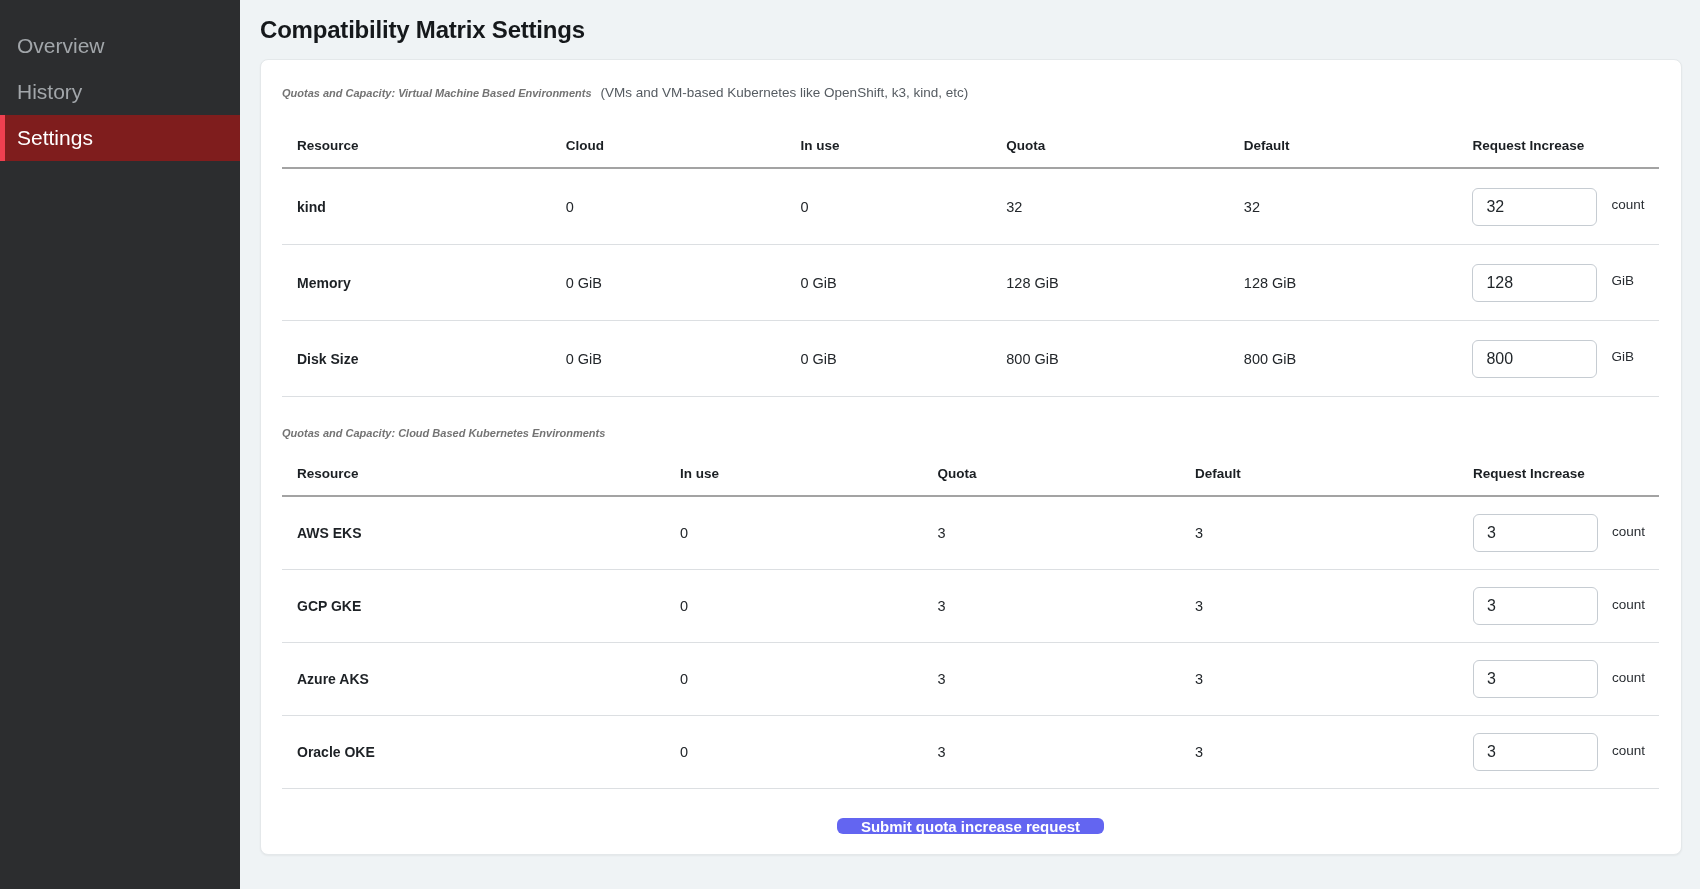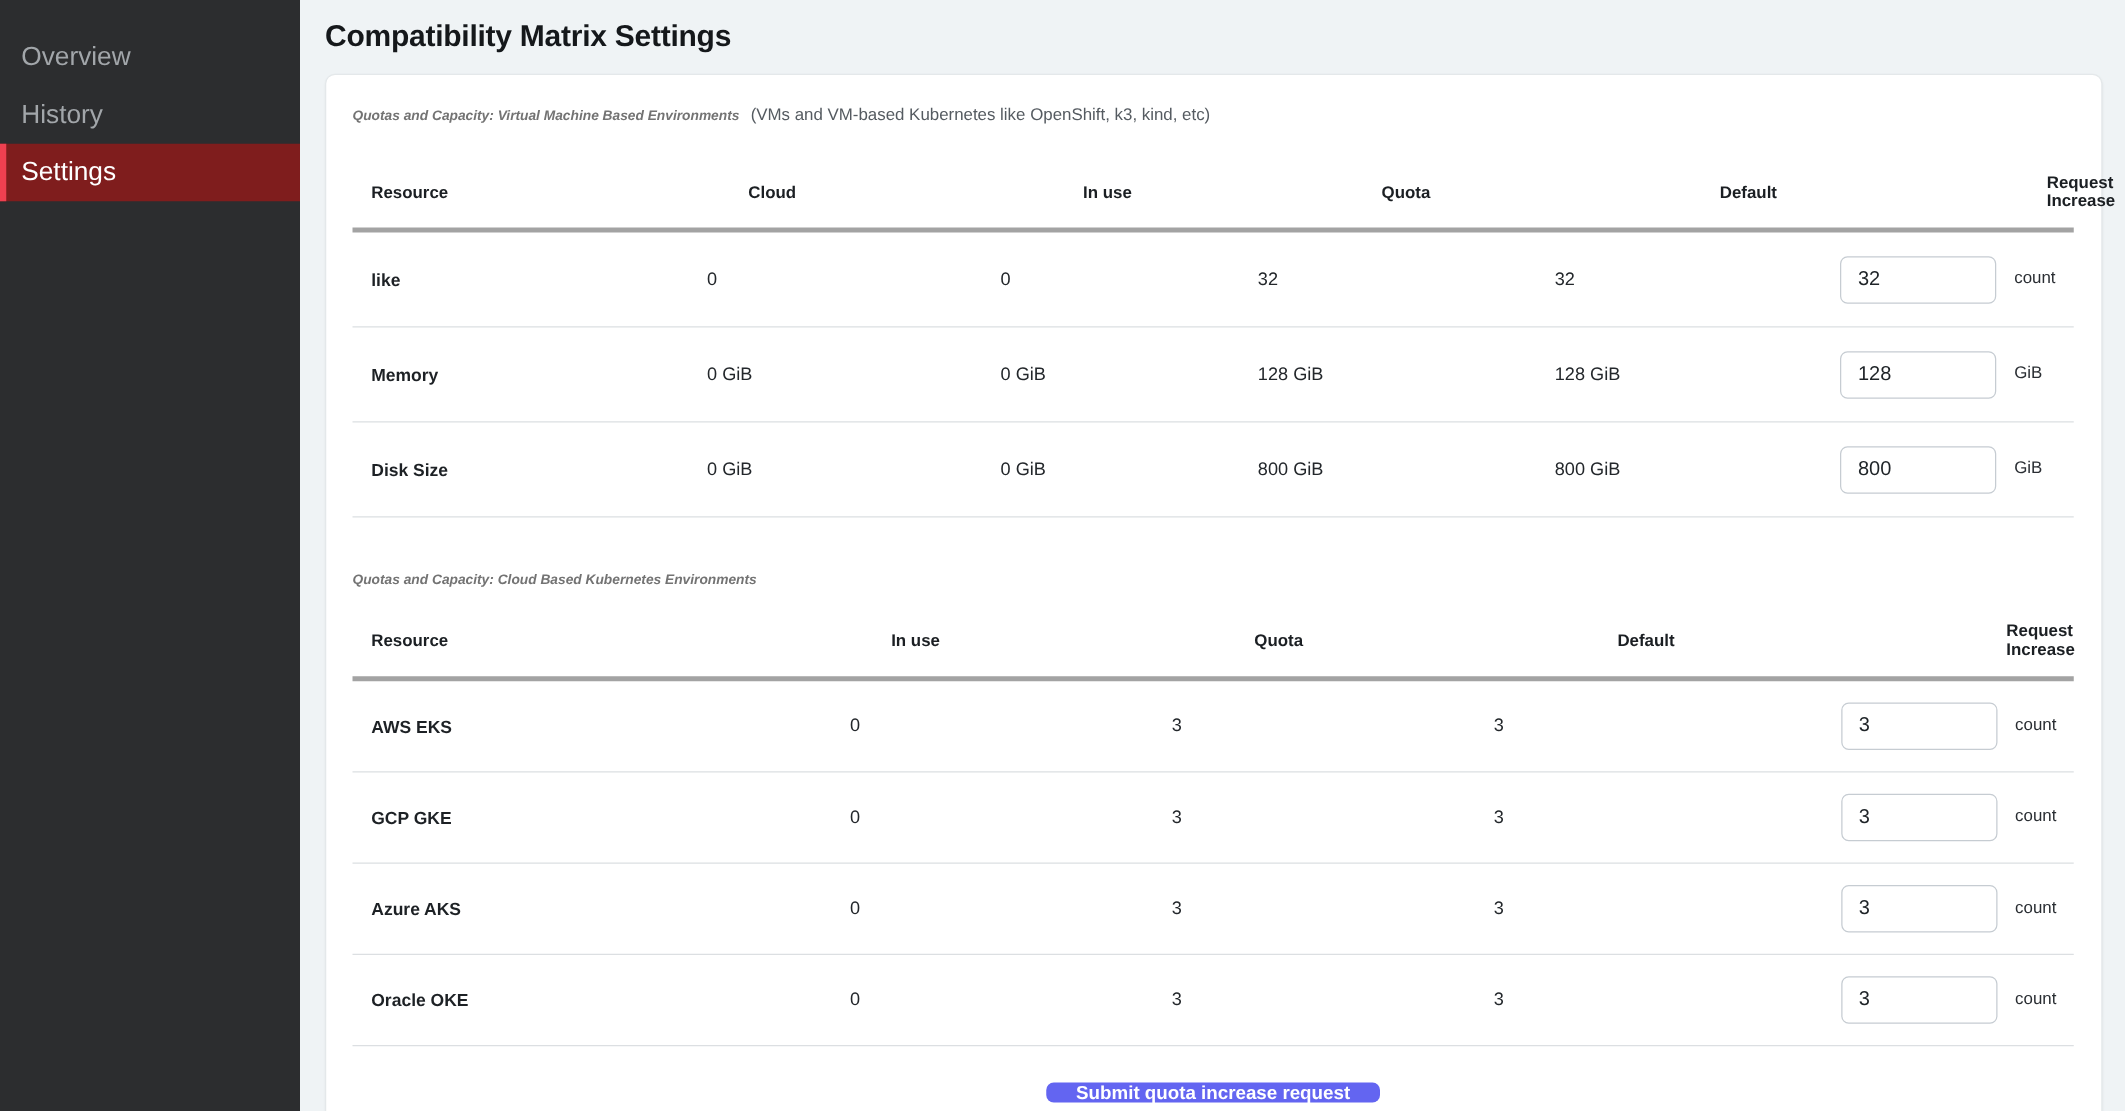--- a/index.html
+++ b/index.html
@@ -61,27 +61,27 @@
     font-size: 11px;
     font-weight: bold;
     color: #737373;
     line-height: 19px;
     font-style: italic;
   }
   .section-subtitle {
     font-size: 13.5px;
     color: #555b61;
   }
-  .section-title-row.second { margin-top: 41px; }
+  .section-title-row.second { margin-top: 27px; }
 
   
   .grid-vm    { display: grid; grid-template-columns: 20.6% 17.05% 14.95% 17.25% 16.6% 1fr; align-items: center; }
   .grid-cloud { display: grid; grid-template-columns: 28.9% 18.7% 18.7% 20.2% 1fr; align-items: center; }
 
-  .thead { border-bottom: 4px solid #a3a3a3; gap: 33px; }
+  .thead { border-bottom: 2px solid #a3a3a3; }
   .thead.vm    { padding: 35px 0 14px 0; }
   .thead.cloud { padding: 23px 0 14px 0; }
   .th {
     font-size: 13.5px;
     font-weight: bold;
     color: #1b1f23;
     line-height: 15px;
   }
   .th:first-child, .trow > .cell:first-child { padding-left: 15px; }
 
@@ -159,21 +159,21 @@
       <div class="thead vm grid-vm">
           <div class="th">Resource</div>
           <div class="th">Cloud</div>
           <div class="th">In use</div>
           <div class="th">Quota</div>
           <div class="th">Default</div>
           <div class="th">Request Increase</div>
         </div>
       <div>
   <div class="trow vm grid-vm">
-    <div class="cell resource">like</div>
+    <div class="cell resource">kind</div>
     <div class="cell">0</div>
     <div class="cell">0</div>
     <div class="cell">32</div>
     <div class="cell">32</div>
     <div class="cell request-cell">
       <input class="request-input" type="text" value="32" style="">
       <span class="unit-label">count</span>
     </div>
   </div>
 

